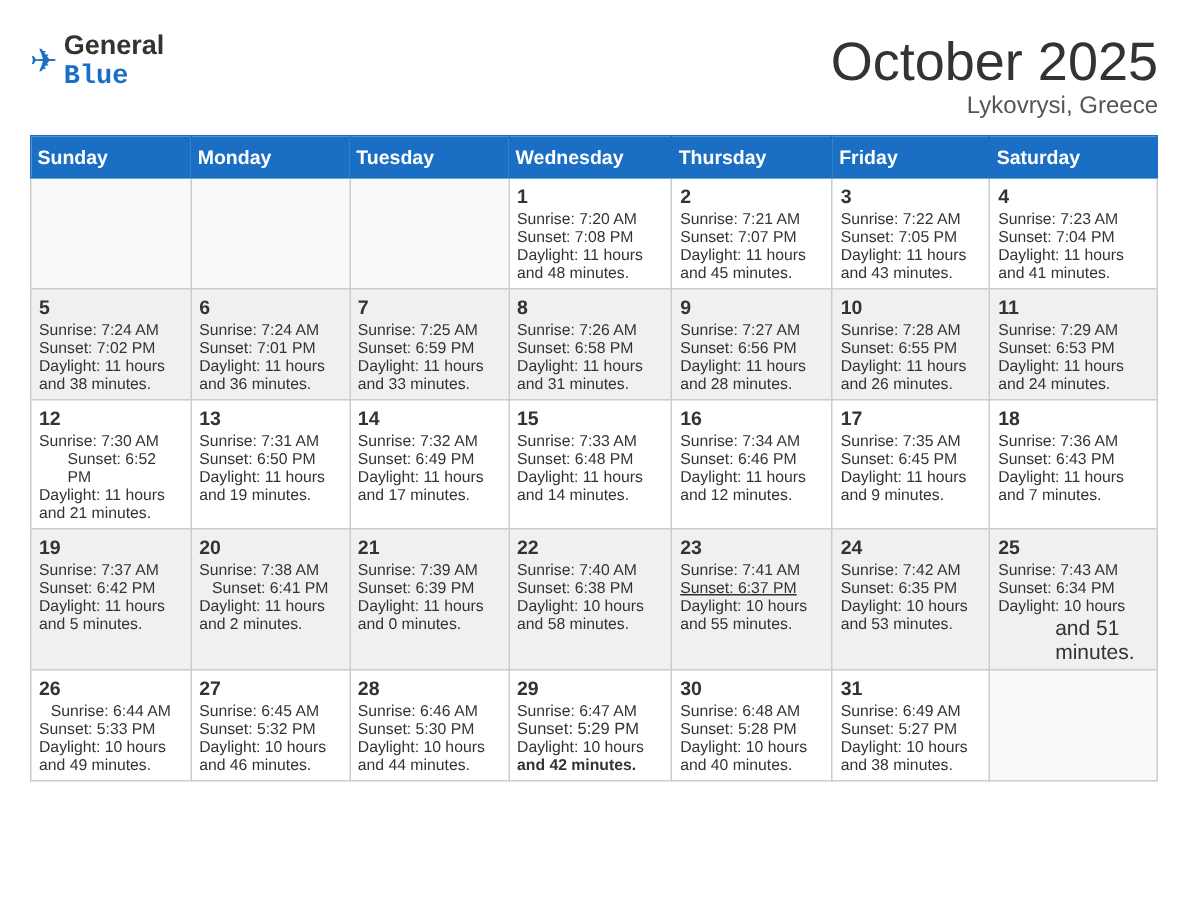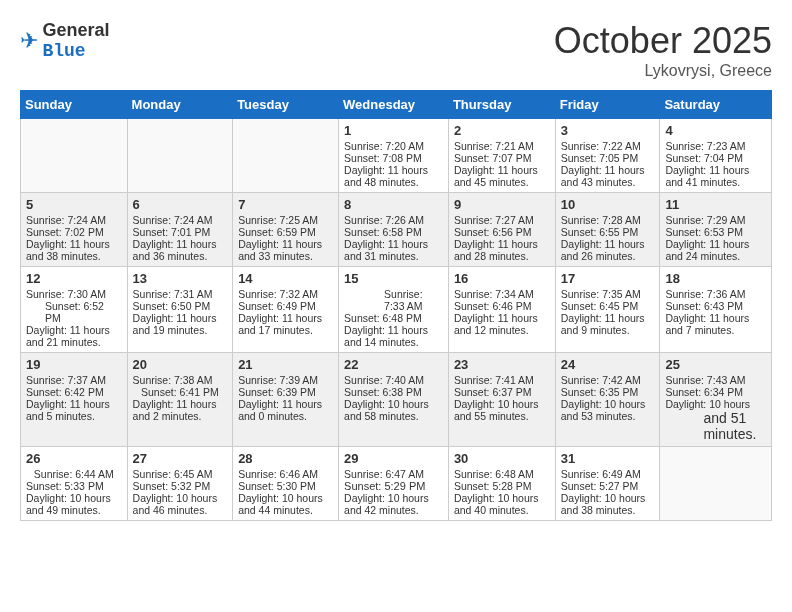--- a/index.html
+++ b/index.html
@@ -215,21 +215,21 @@
         </td>
         <td>
           <span class="day-num">14</span>
           <span style="display: block; font-size: 10.5px;">Sunrise: 7:32 AM</span>
           <span style="display: block; font-size: 10.5px;">Sunset: 6:49 PM</span>
           <span style="display: block; font-size: 10.5px;">Daylight: 11 hours</span>
           <span style="display: block; font-size: 10.5px;">and 17 minutes.</span>
         </td>
         <td>
           <span class="day-num">15</span>
-          <span style="display: block; font-size: 10.5px; margin-left: 40px;">Sunrise: 7:33 AM</span>
+          <span style="display: block; font-size: 10.5px;">Sunrise: 7:33 AM</span>
           <span style="display: block; font-size: 10.5px;">Sunset: 6:48 PM</span>
           <span style="display: block; font-size: 10.5px;">Daylight: 11 hours</span>
           <span style="display: block; font-size: 10.5px;">and 14 minutes.</span>
         </td>
         <td>
           <span class="day-num">16</span>
           <span style="display: block; font-size: 10.5px;">Sunrise: 7:34 AM</span>
           <span style="display: block; font-size: 10.5px;">Sunset: 6:46 PM</span>
           <span style="display: block; font-size: 10.5px;">Daylight: 11 hours</span>
           <span style="display: block; font-size: 10.5px;">and 12 minutes.</span>
@@ -274,21 +274,21 @@
         <td>
           <span class="day-num">22</span>
           <span style="display: block; font-size: 10.5px;">Sunrise: 7:40 AM</span>
           <span style="display: block; font-size: 10.5px;">Sunset: 6:38 PM</span>
           <span style="display: block; font-size: 10.5px;">Daylight: 10 hours</span>
           <span style="display: block; font-size: 10.5px;">and 58 minutes.</span>
         </td>
         <td>
           <span class="day-num">23</span>
           <span style="display: block; font-size: 10.5px;">Sunrise: 7:41 AM</span>
-          <span style="display: block; font-size: 10.5px;">Sunset: 6:37 PM</span>
+          <span style="display: block; font-size: 10.5px; text-decoration: underline;">Sunset: 6:37 PM</span>
           <span style="display: block; font-size: 10.5px;">Daylight: 10 hours</span>
           <span style="display: block; font-size: 10.5px;">and 55 minutes.</span>
         </td>
         <td>
           <span class="day-num">24</span>
           <span style="display: block; font-size: 10.5px;">Sunrise: 7:42 AM</span>
           <span style="display: block; font-size: 10.5px;">Sunset: 6:35 PM</span>
           <span style="display: block; font-size: 10.5px;">Daylight: 10 hours</span>
           <span style="display: block; font-size: 10.5px;">and 53 minutes.</span>
         </td>
@@ -320,21 +320,21 @@
           <span style="display: block; font-size: 10.5px;">Sunrise: 6:46 AM</span>
           <span style="display: block; font-size: 10.5px;">Sunset: 5:30 PM</span>
           <span style="display: block; font-size: 10.5px;">Daylight: 10 hours</span>
           <span style="display: block; font-size: 10.5px;">and 44 minutes.</span>
         </td>
         <td>
           <span class="day-num">29</span>
           <span style="display: block; font-size: 10.5px;">Sunrise: 6:47 AM</span>
           <span style="display: block; font-size: 11px;">Sunset: 5:29 PM</span>
           <span style="display: block; font-size: 10.5px;">Daylight: 10 hours</span>
-          <span style="display: block; font-size: 10.5px;">and 42 minutes.</span>
+          <span style="display: block; font-size: 10.5px; font-weight: bold;">and 42 minutes.</span>
         </td>
         <td>
           <span class="day-num">30</span>
           <span style="display: block; font-size: 10.5px;">Sunrise: 6:48 AM</span>
           <span style="display: block; font-size: 10.5px;">Sunset: 5:28 PM</span>
           <span style="display: block; font-size: 10.5px;">Daylight: 10 hours</span>
           <span style="display: block; font-size: 10.5px;">and 40 minutes.</span>
         </td>
         <td>
           <span class="day-num">31</span>

